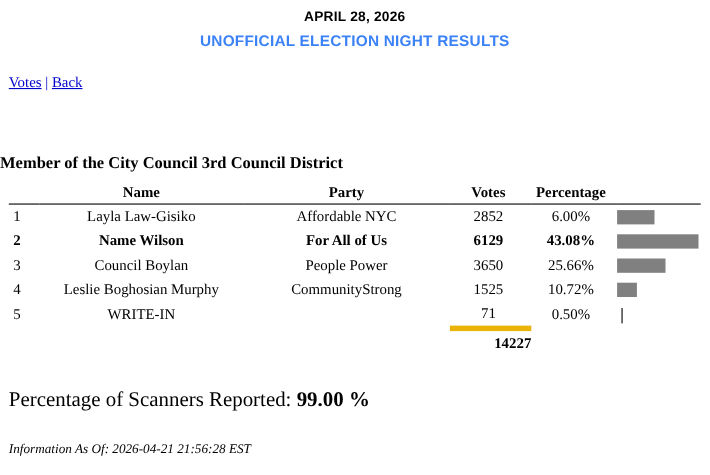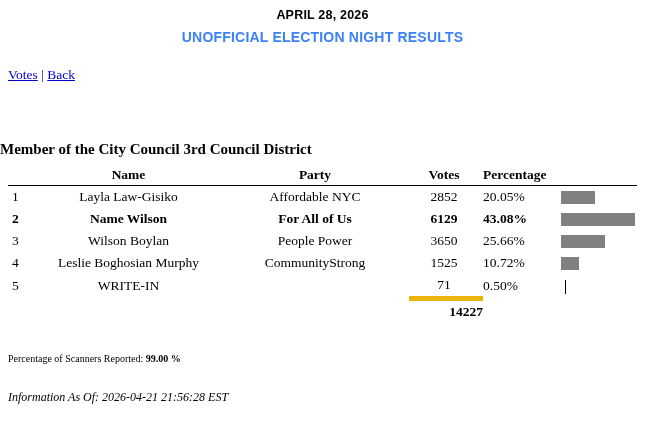--- a/index.html
+++ b/index.html
@@ -79,21 +79,21 @@
     font-size: 13.5px;
   }
   table.results td {
     padding: 3px 0 3px 0;
     vertical-align: middle;
   }
   .col-rank { width: 24px; text-align: left; padding-left: 4px !important; }
   .col-name { width: 185px; text-align: center; }
   .col-party { width: 188px; text-align: center; }
   .col-votes { width: 70px; text-align: center; padding-right: 4px !important; }
-  .col-pct  { width: 72px; text-align: left; padding-right: 6px !important; }
+  .col-pct  { width: 72px; text-align: center; padding-right: 6px !important; }
   .col-bar  { text-align: left; }
   th.col-rank, th.col-bar { border-bottom: 1px solid #000000; }
   .bar {
     display: inline-block;
     height: 13px;
     background: #808080;
     vertical-align: middle;
   }
   .bar.tiny {
     width: 1px;
@@ -106,21 +106,21 @@
   }
   .total-cell {
     text-align: right;
     font-weight: bold;
     border-top: 5px solid #eab308;
     padding-right: 4px;
   }
   .scanners {
     margin: 30px 0 0 8px;
     font-family: "Liberation Serif", serif;
-    font-size: 10px;
+    font-size: 19px;
   }
   .scanners b { font-weight: bold; }
   .info-as-of {
     margin: 26px 0 0 8px;
     font-family: "Liberation Serif", serif;
     font-style: italic;
     font-size: 12px;
   }
 </style>
 </head>
@@ -150,34 +150,34 @@
         <th class="col-pct">Percentage</th>
         <th class="col-bar"></th>
       </tr>
     </thead>
     <tbody>
         <tr>
           <td class="col-rank">1</td>
           <td class="col-name">Layla Law-Gisiko</td>
           <td class="col-party">Affordable NYC</td>
           <td class="col-votes">2852</td>
-          <td class="col-pct">20.05%</td>
+          <td class="col-pct">6.00%</td>
           <td class="col-bar"><span class="bar" style="width: 34px;"></span></td>
         </tr>
         <tr class="winner">
           <td class="col-rank">2</td>
           <td class="col-name">Name Wilson</td>
           <td class="col-party">For All of Us</td>
           <td class="col-votes">6129</td>
           <td class="col-pct">43.08%</td>
           <td class="col-bar"><span class="bar" style="width: 74px;"></span></td>
         </tr>
         <tr>
           <td class="col-rank">3</td>
-          <td class="col-name">Wilson Boylan</td>
+          <td class="col-name">Council Boylan</td>
           <td class="col-party">People Power</td>
           <td class="col-votes">3650</td>
           <td class="col-pct">25.66%</td>
           <td class="col-bar"><span class="bar" style="width: 44px;"></span></td>
         </tr>
         <tr>
           <td class="col-rank">4</td>
           <td class="col-name">Leslie Boghosian Murphy</td>
           <td class="col-party">CommunityStrong</td>
           <td class="col-votes">1525</td>

